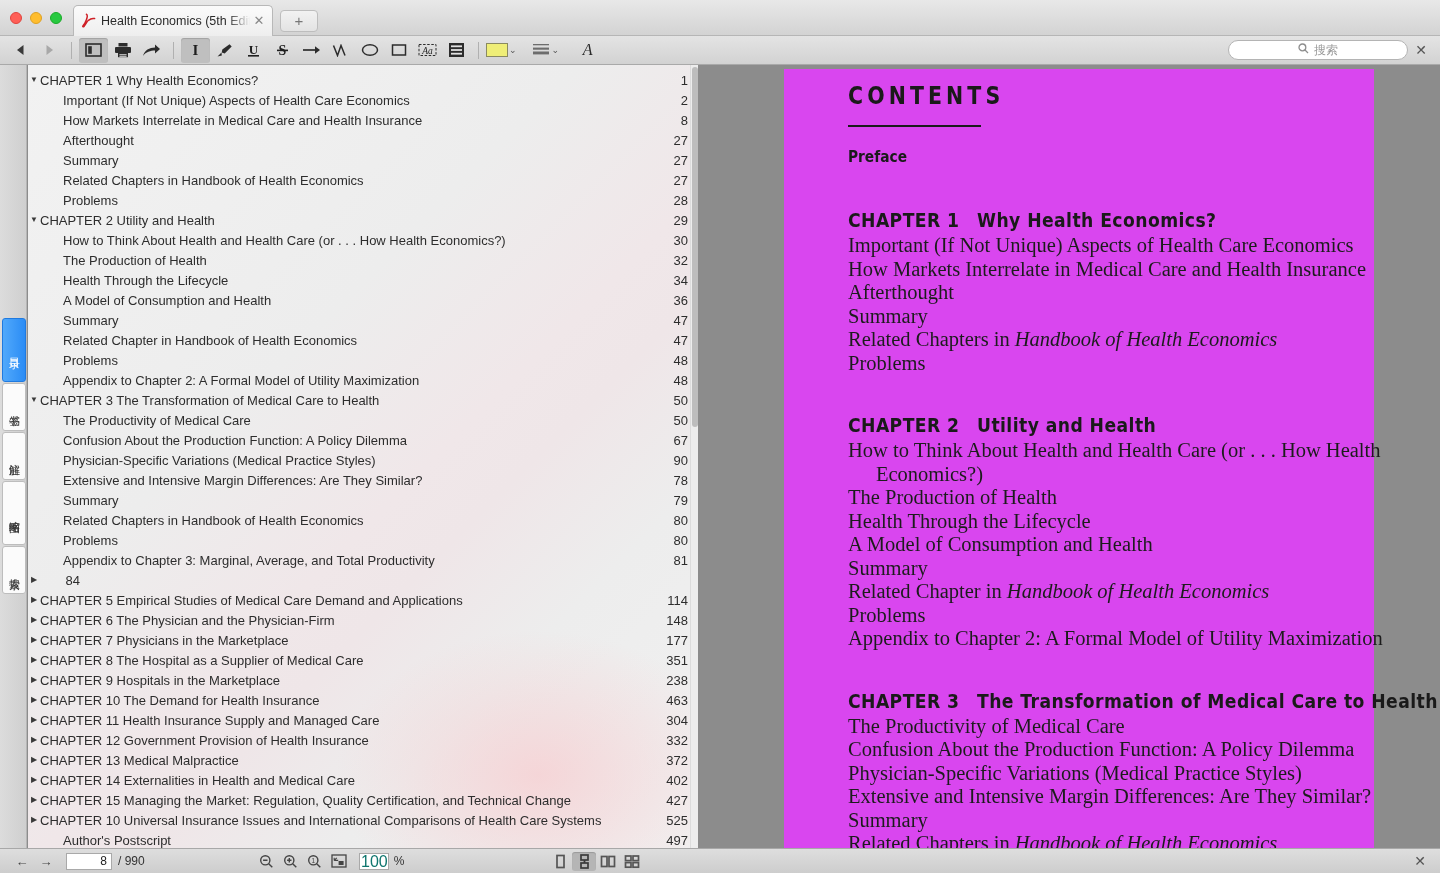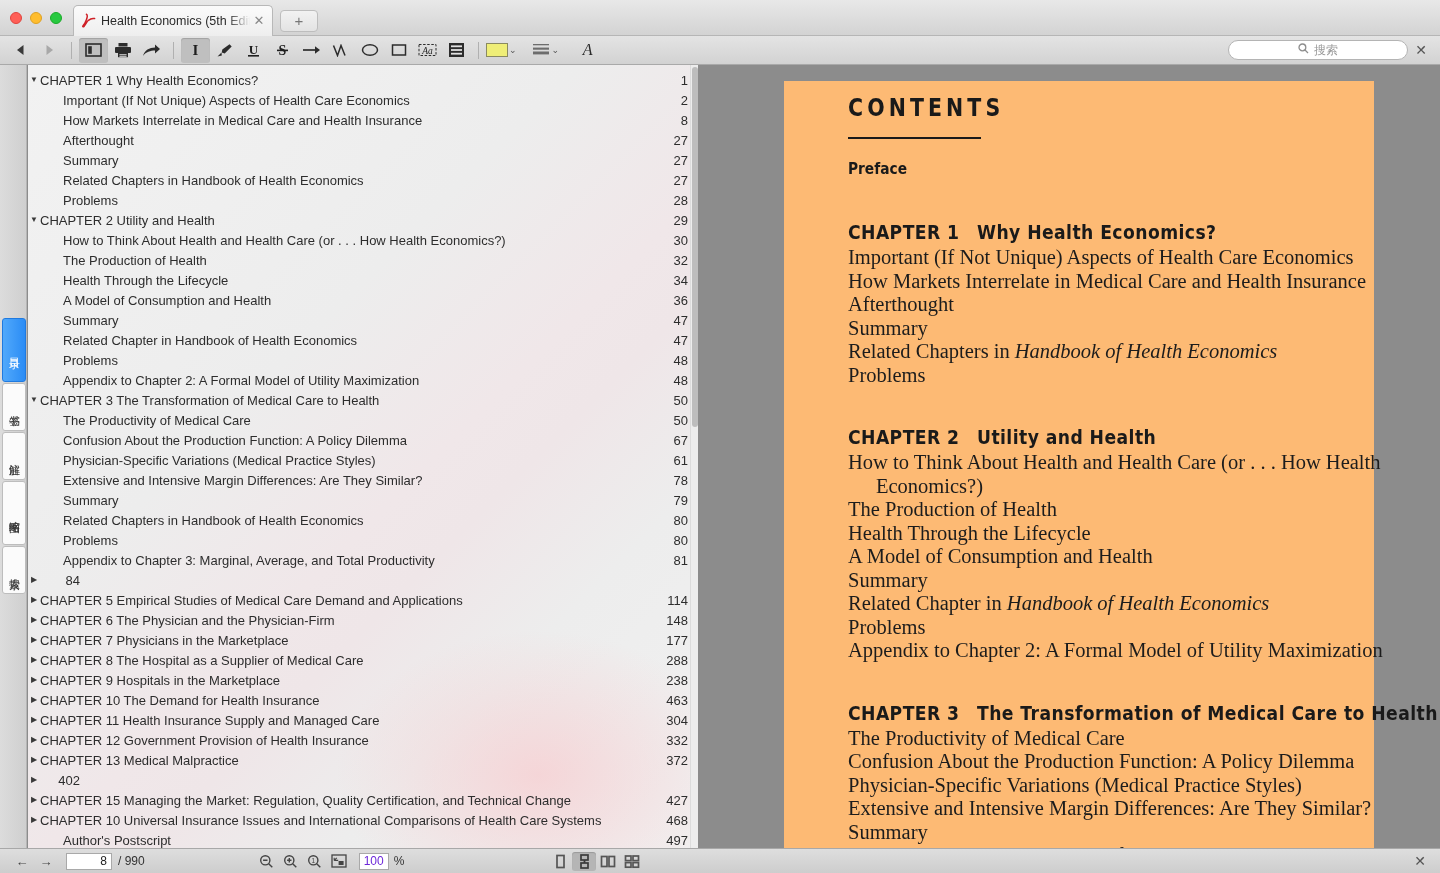--- a/index.html
+++ b/index.html
@@ -129,21 +129,21 @@
     background:#ededed; border-left:1px solid #dcdcdc;
   }
   .toc-sb-thumb{
     position:absolute; left:1px; top:2px; width:6px; height:360px;
     background:#bdbdbd; border-radius:3px;
   }
 
   
   .canvas{ position:absolute; left:699px; top:0; width:741px; height:783px; background:#8c8c8c; }
   .page{
-    position:absolute; left:85px; top:16px; width:590px; height:783px; background:#fdba74;
+    position:absolute; left:85px; top:4px; width:590px; height:783px; background:#d946ef;
   }
   .page-body{ position:absolute; left:64px; top:12px; width:560px; }
 
   .contents-title{
     font-family:"DejaVu Sans", sans-serif;
     font-size:25px; font-weight:bold; letter-spacing:5px; color:#1a1a1a;
     transform:scaleX(.82); transform-origin:left center;
   }
   .rule{ width:133px; height:2px; background:#1a1a1a; margin-top:15px; }
   .preface{
@@ -182,21 +182,21 @@
   }
   .sb-btn.active{ background:#b5b5b5; box-shadow:inset 0 1px 1px rgba(0,0,0,.15); }
   .pagefield{
     width:46px; height:17px; background:#fff; border:1px solid #a9a9a9;
     font-size:12px; color:#222; text-align:right; padding-right:4px;
     line-height:15px; flex:0 0 auto;
   }
   .pagetotal{ font-size:12px; color:#333; margin-left:6px; flex:0 0 auto; }
   .zoomfield{
     width:30px; height:17px; background:#fff; border:1px solid #a9a9a9;
-    font-size:12px; color:#6d28d9; text-align:center; line-height:15px; flex:0 0 auto;
+    font-size:16px; color:#0f766e; text-align:right; line-height:15px; flex:0 0 auto;
   }
   .pct{ font-size:12px; color:#333; margin-left:5px; flex:0 0 auto; }
   .sb-close{ margin-left:auto; width:40px; text-align:center; color:#555; font-size:14px; }
   .spacer{ flex:0 0 auto; }
 </style>
 </head>
 <body>
 
 <div class="titlebar">
   <div class="traffic">
@@ -468,21 +468,21 @@
           <span class="toc-page">50</span>
         </div>
         <div class="toc-row lvl2">
           <span class="tri none">▶</span>
           <span class="toc-label">Confusion About the Production Function: A Policy Dilemma</span>
           <span class="toc-page">67</span>
         </div>
         <div class="toc-row lvl2">
           <span class="tri none">▶</span>
           <span class="toc-label">Physician-Specific Variations (Medical Practice Styles)</span>
-          <span class="toc-page">61</span>
+          <span class="toc-page">90</span>
         </div>
         <div class="toc-row lvl2">
           <span class="tri none">▶</span>
           <span class="toc-label">Extensive and Intensive Margin Differences: Are They Similar?</span>
           <span class="toc-page">78</span>
         </div>
         <div class="toc-row lvl2">
           <span class="tri none">▶</span>
           <span class="toc-label">Summary</span>
           <span class="toc-page">79</span>
@@ -517,21 +517,21 @@
           <span class="toc-page">148</span>
         </div>
         <div class="toc-row lvl1">
           <span class="tri">▶</span>
           <span class="toc-label">CHAPTER 7 Physicians in the Marketplace</span>
           <span class="toc-page">177</span>
         </div>
         <div class="toc-row lvl1">
           <span class="tri">▶</span>
           <span class="toc-label">CHAPTER 8 The Hospital as a Supplier of Medical Care</span>
-          <span class="toc-page">288</span>
+          <span class="toc-page">351</span>
         </div>
         <div class="toc-row lvl1">
           <span class="tri">▶</span>
           <span class="toc-label">CHAPTER 9 Hospitals in the Marketplace</span>
           <span class="toc-page">238</span>
         </div>
         <div class="toc-row lvl1">
           <span class="tri">▶</span>
           <span class="toc-label">CHAPTER 10 The Demand for Health Insurance</span>
           <span class="toc-page">463</span>
@@ -546,31 +546,32 @@
           <span class="toc-label">CHAPTER 12 Government Provision of Health Insurance</span>
           <span class="toc-page">332</span>
         </div>
         <div class="toc-row lvl1">
           <span class="tri">▶</span>
           <span class="toc-label">CHAPTER 13 Medical Malpractice</span>
           <span class="toc-page">372</span>
         </div>
         <div class="toc-row lvl1">
           <span class="tri">▶</span>
+          <span class="toc-label">CHAPTER 14 Externalities in Health and Medical Care</span>
           <span class="toc-page">402</span>
         </div>
         <div class="toc-row lvl1">
           <span class="tri">▶</span>
           <span class="toc-label">CHAPTER 15 Managing the Market: Regulation, Quality Certification, and Technical Change</span>
           <span class="toc-page">427</span>
         </div>
         <div class="toc-row lvl1">
           <span class="tri">▶</span>
           <span class="toc-label">CHAPTER 10 Universal Insurance Issues and International Comparisons of Health Care Systems</span>
-          <span class="toc-page">468</span>
+          <span class="toc-page">525</span>
         </div>
         <div class="toc-row lvl2">
           <span class="tri none">▶</span>
           <span class="toc-label">Author's Postscript</span>
           <span class="toc-page">497</span>
         </div>
       </div>
   </div>
   <div class="toc-sb">
     <div class="toc-sb-thumb"></div>

